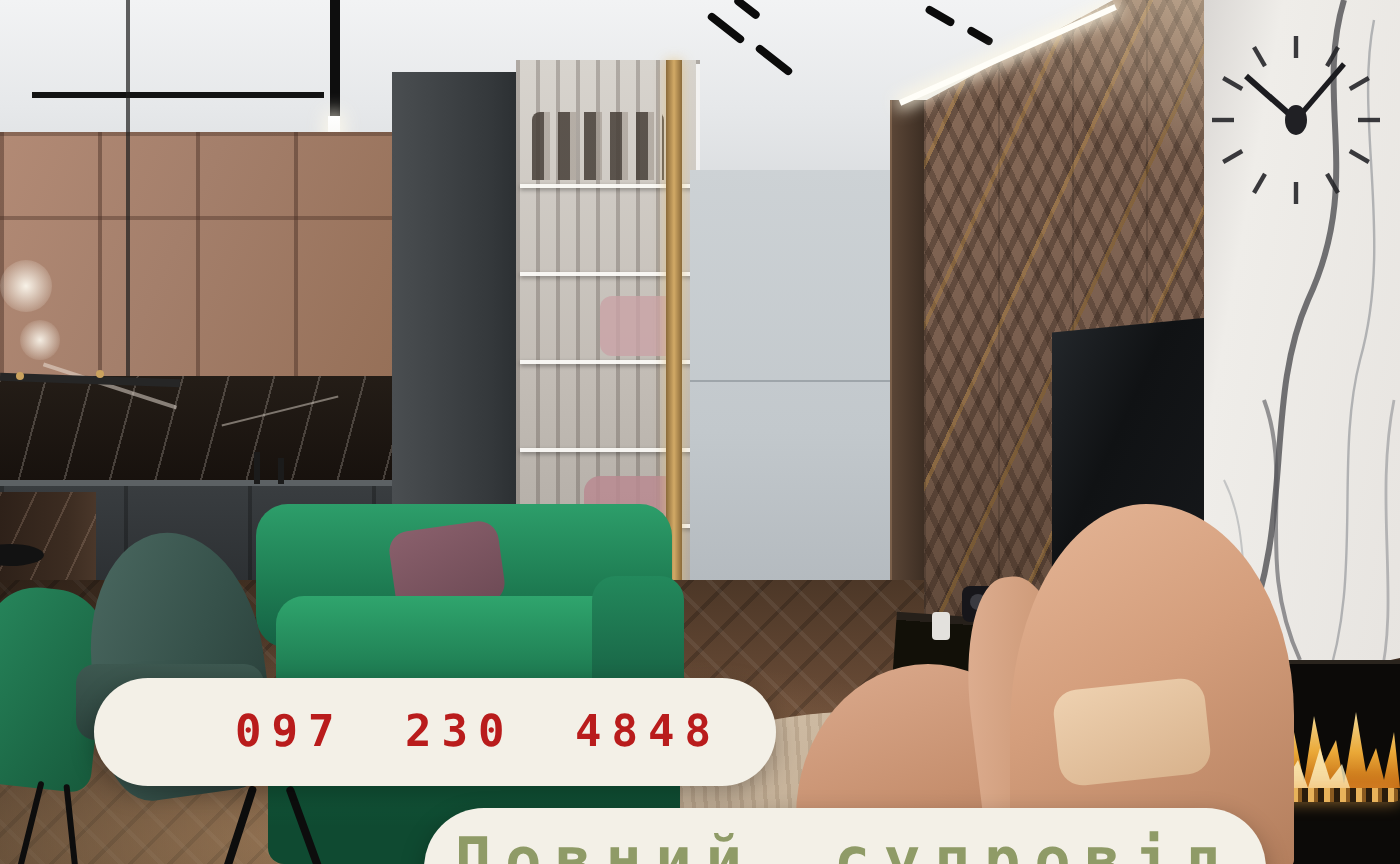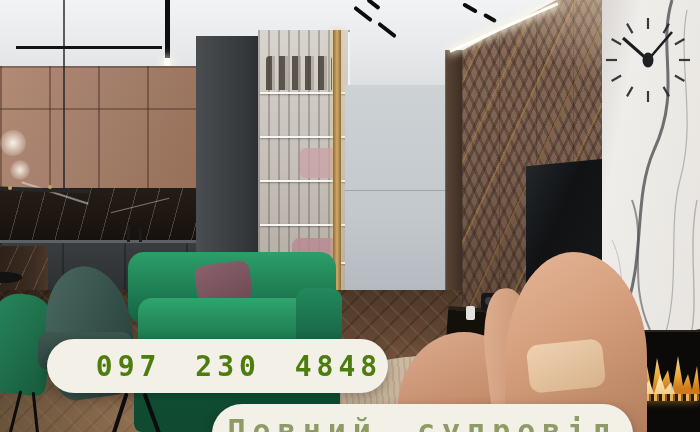--- a/index.html
+++ b/index.html
@@ -183,21 +183,21 @@
   .armchair-right{left:505px;top:252px;width:142px;height:182px;
     border-radius:48% 52% 4px 4px/62% 58% 4px 4px;
     background:linear-gradient(150deg,#e5b697 0%,#d49e7c 45%,#b37e5d 100%);}
   .armchair-pillow{left:528px;top:342px;width:76px;height:48px;border-radius:12px;transform:rotate(-6deg);
     background:linear-gradient(160deg,#eed1b0,#d8b28c);}
 
   
   .pill{background:#f3f0e7;box-shadow:0 4px 12px rgba(0,0,0,.28);}
   .phone-pill{left:47px;top:339px;width:341px;height:54px;border-radius:27px;
     display:flex;align-items:center;justify-content:center;}
-  .phone-text{color:#4d7c0f;font-size:28px;font-weight:700;letter-spacing:5px;word-spacing:12px;white-space:nowrap;margin-left:43px;}
+  .phone-text{color:#b91c1c;font-size:22px;font-weight:700;letter-spacing:5px;word-spacing:12px;white-space:nowrap;margin-left:43px;}
   .caption-pill{left:212px;top:404px;width:421px;height:60px;border-radius:30px;
     display:flex;align-items:flex-start;justify-content:center;}
   .caption-text{color:#8f9b67;font-size:30px;font-weight:700;letter-spacing:7px;word-spacing:14px;
     margin-top:9px;white-space:nowrap;}
 </style>
 </head>
 <body>
 
 <div id="stage">
 

